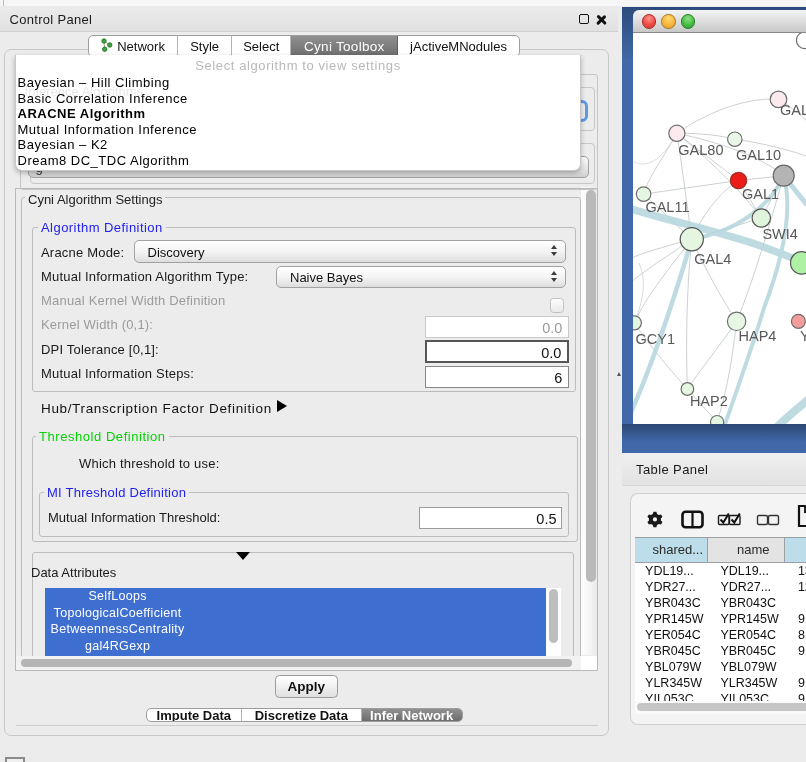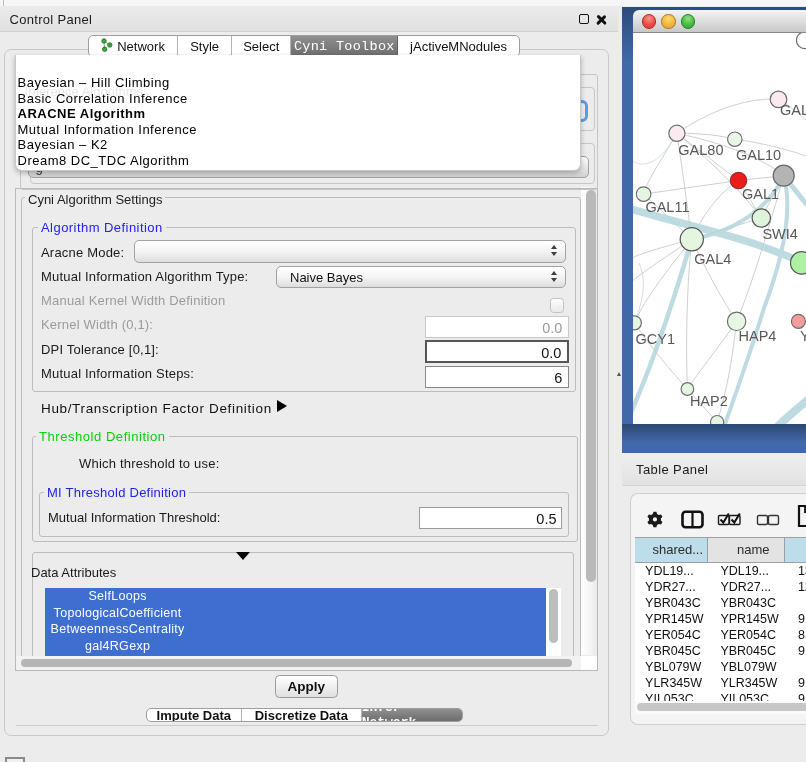--- a/index.html
+++ b/index.html
@@ -18,21 +18,21 @@
 .car div { width:0; height:0; border-left:3.5px solid transparent; border-right:3.5px solid transparent; }
 .car .u { border-bottom:4.5px solid #3c3c3c; margin-bottom:3px; }
 .car .d { border-top:4.5px solid #3c3c3c; }
 .field { position:absolute; background:#fff; font-size:14.5px; color:#111; text-align:right; }
 .field.gray { color:#9b9b9b; }
 .grp { position:absolute; border:1px solid #bcbcbc; border-radius:3px; }
 .grplabel { position:absolute; background:#ececec; padding:0 3px; font-size:13px; line-height:13px; }
 .seg { position:absolute; background:#fff; border:1px solid #9e9e9e; border-radius:5px; display:flex; font-size:13px; color:#111; overflow:hidden; }
 .seg > div { display:flex; align-items:center; justify-content:center; border-right:1px solid #b4b4b4; height:100%; }
 .seg > div:last-child { border-right:none; }
-.seg .sel { background:linear-gradient(#909090,#6d6d6d); color:#fff; border-right-color:#5f5f5f;font-family:Liberation Mono, monospace; }
+.seg .sel { background:linear-gradient(#909090,#6d6d6d); color:#fff; border-right-color:#5f5f5f; }
 </style>
 </head>
 <body>
 
 <div class="abs" style="left:0;top:0;width:806px;height:6px;background:#f6f6f6;"></div>
 <div class="abs" style="left:3px;top:0;width:1px;height:7px;background:#bdbdbd;"></div>
 
 <div class="abs" style="left:0;top:6px;width:618px;height:26px;background:linear-gradient(#ebebeb,#e1e1e1);border-bottom:1px solid #cfcfcf;">
   <div class="abs" style="left:9.5px;top:5.5px;font-size:13px;letter-spacing:0.3px;color:#1b1b1b;">Control Panel</div>
   <div class="abs" style="left:579px;top:8.3px;width:10px;height:10px;border:1.8px solid #111;border-radius:2px;"></div>
@@ -50,20 +50,21 @@
 <div id="content" class="abs" style="left:0;top:0;width:618px;height:762px;">
 
   <div class="grp" style="left:21px;top:197px;width:560px;height:461px;"></div>
   <div class="grplabel" style="left:25px;top:193px;color:#222;">Cyni Algorithm Settings</div>
 
   <div class="grp" style="left:32px;top:227px;width:544px;height:164.5px;"></div>
   <div class="grplabel" style="left:38px;top:220.5px;color:#2121f2;letter-spacing:0.45px;">Algorithm Definition</div>
 
   <div class="lbl" style="left:41px;top:244.5px;">Aracne Mode:</div>
   <div class="combo" style="left:133.5px;top:240px;width:432.5px;height:22.5px;">
+    <div style="margin:3.5px 0 0 13px;">Discovery</div>
     <div class="car" style="right:7px;top:4px;">
         <div class="u"></div>
         <div class="d"></div>
       </div>
   </div>
 
   <div class="lbl" style="left:41px;top:268.8px;">Mutual Information Algorithm Type:</div>
   <div class="combo" style="left:276px;top:265.5px;width:290px;height:22.5px;">
     <div style="margin:3.5px 0 0 13px;">Naive Bayes</div>
     <div class="car" style="right:7px;top:4px;">
@@ -138,20 +139,21 @@
       <circle cx="3.7" cy="11.2" r="2.2" fill="#44a344" stroke="#1f7a21" stroke-width="0.9"></circle>
     </svg>
     Network</div>
   <div style="width:54.1px;">Style</div>
   <div style="width:59.7px;">Select</div>
   <div class="sel" style="width:107.2px;font-size:13.5px;letter-spacing:0.3px;">Cyni Toolbox</div>
   <div style="width:121.1px;">jActiveMNodules</div>
 </div>
 
 <div class="abs" style="left:15px;top:55px;width:566px;height:116px;background:#fff;border:1px solid #c8c8c8;border-top:none;border-radius:0 0 7px 7px;box-shadow:0 2px 5px rgba(0,0,0,0.28);">
+  <div class="abs" style="left:0;top:2.8px;width:100%;text-align:center;font-size:13px;letter-spacing:0.6px;color:#b9b9b9;">Select algorithm to view settings</div>
   <div class="abs" style="left:8.6px;top:29px;font-size:13px;color:rgba(140,140,140,0.22);">Inference Algorithms</div>
   <div class="abs" style="left:1.5px;top:20px;font-size:13px;letter-spacing:0.5px;color:#000;line-height:15.6px;">
     Bayesian – Hill Climbing<br>
     Basic Correlation Inference<br>
     <span class="b">ARACNE Algorithm</span><br>
     Mutual Information Inference<br>
     Bayesian – K2<br>
     Dream8 DC_TDC Algorithm
   </div>
 </div>

